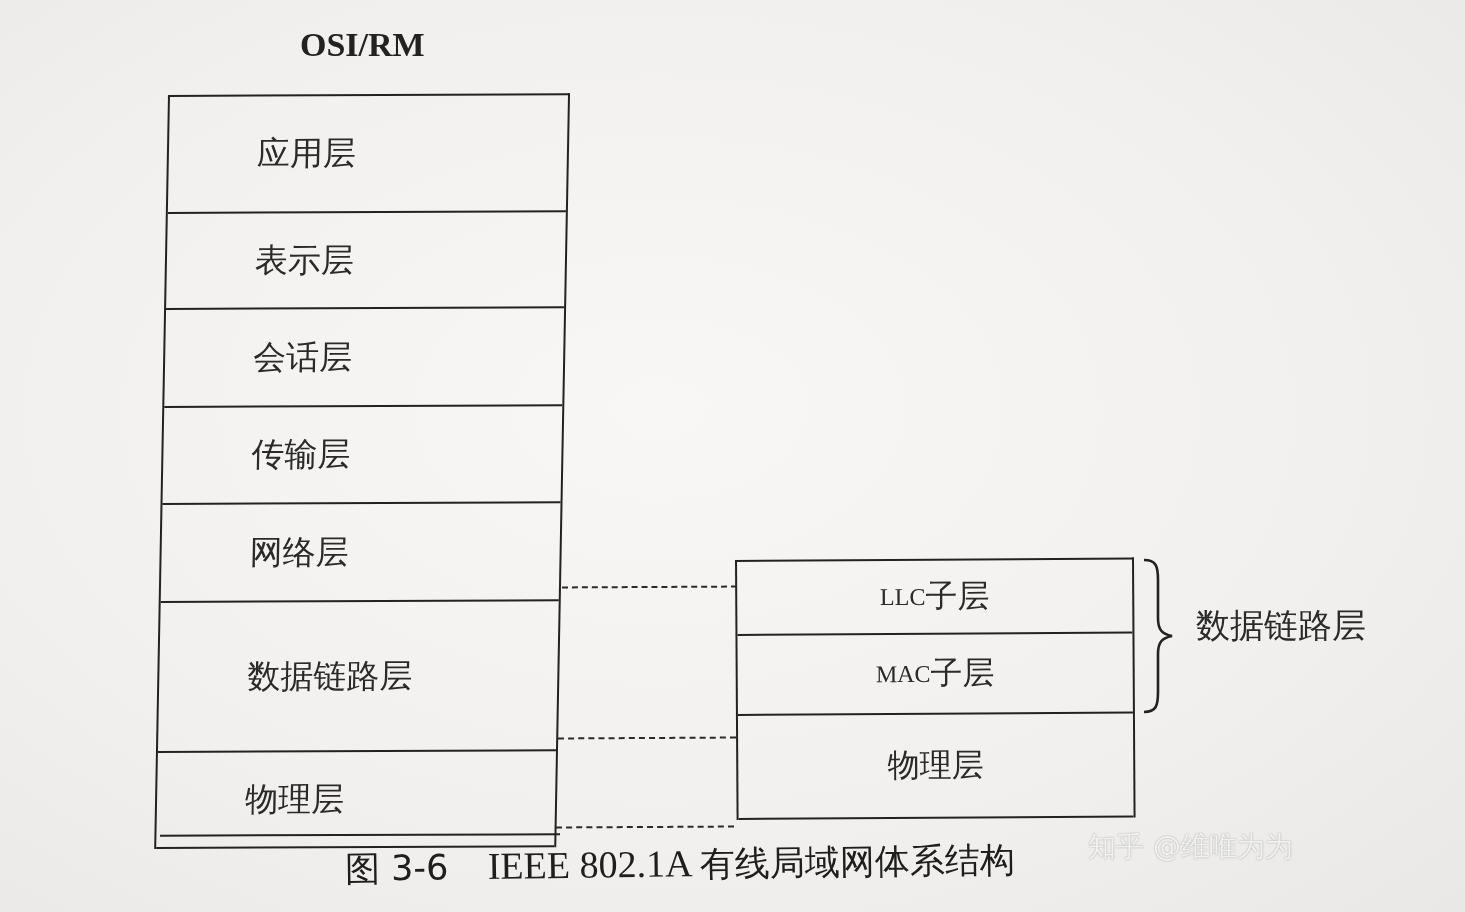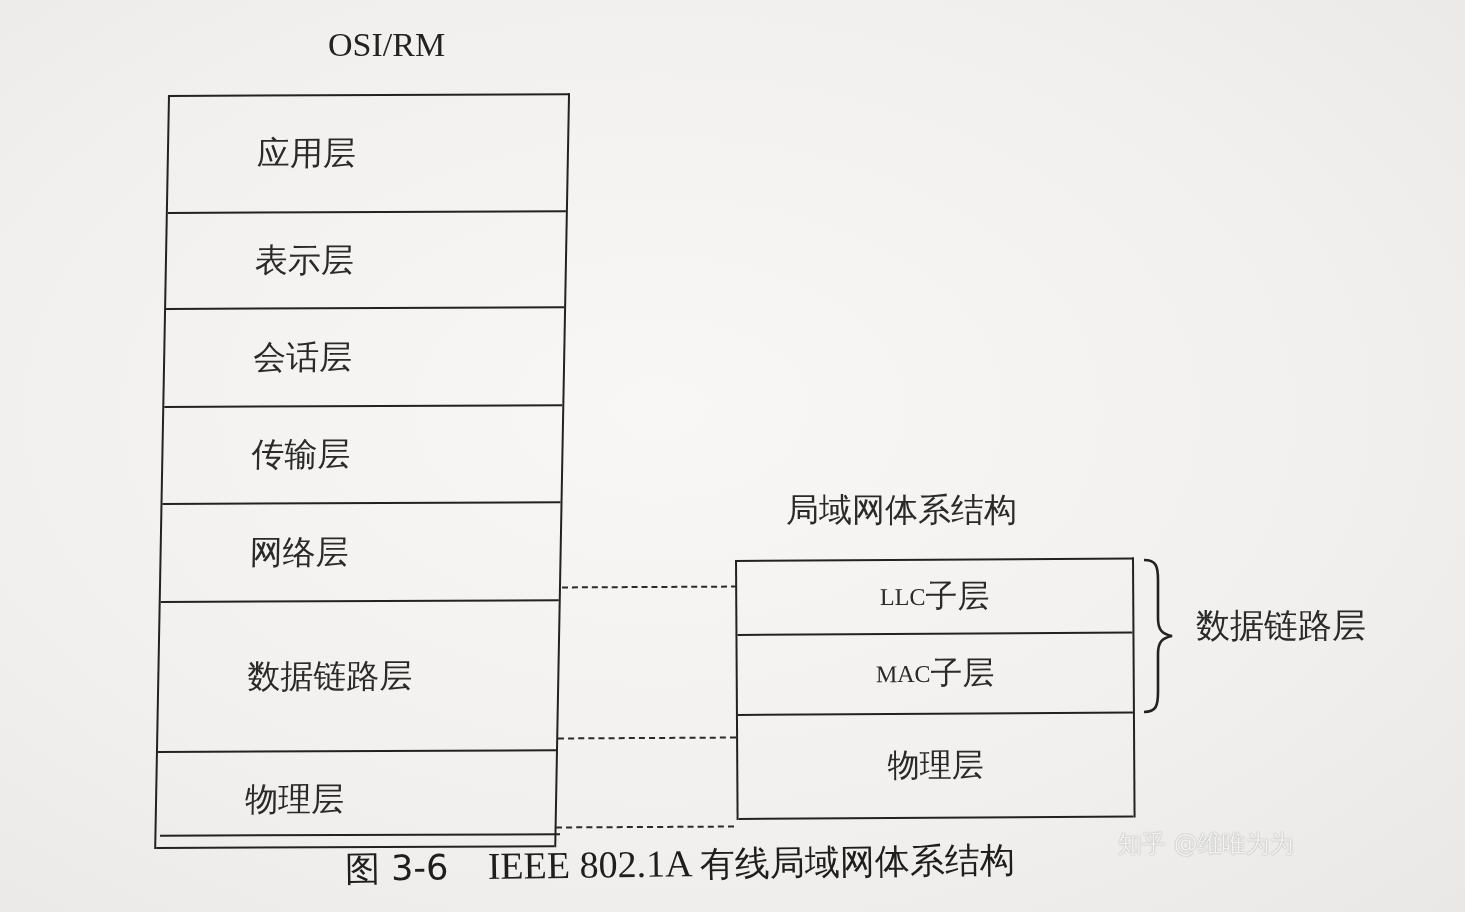--- a/index.html
+++ b/index.html
@@ -9,22 +9,22 @@
       font-family: "DejaVu Serif", "Liberation Serif", serif;
       color: #1e1e1e;
       position: relative;
     }
     .page {
       position: absolute; left: 0; top: 0; width: 1465px; height: 912px;
       background: radial-gradient(ellipse at 45% 45%, #f8f7f5 0%, #f1f0ee 60%, #e9e8e6 100%);
     }
     .title-osi {
       position: absolute; left: 300px; top: 26px;
-      font-family: "Liberation Serif", serif; font-weight: normal; font-size: 34px;
-      letter-spacing: 0px; color: #222; margin-left: 28px;
+      font-family: "Liberation Serif", serif; font-weight: bold; font-size: 34px;
+      letter-spacing: 0px; color: #222;
     }
     .osi-stack {
       position: absolute; left: 168px; top: 95px; width: 398px;
       border: 2.5px solid #222; border-bottom: none;
       transform: skewX(-1.3deg) rotate(-0.25deg);
       transform-origin: top left;
       background: transparent;
     }
     .layer {
       border-bottom: 2.5px solid #222;
@@ -78,22 +78,22 @@
     }
     .caption {
       position: absolute; left: 345px; top: 846px;
       font-family: "Liberation Serif", serif; font-size: 38px; color: #1e1e1e;
       transform: rotate(-0.8deg); transform-origin: left center;
       white-space: nowrap;
     }
     .caption .fig-no { margin-right: 30px; }
     .caption .cjk { font-family: "DejaVu Sans", sans-serif; font-size: 35px; }
     .watermark {
-      position: absolute; left: 1118px; top: 828px;
-      font-family: "DejaVu Sans", sans-serif; font-size: 24px;
+      position: absolute; left: 1088px; top: 828px;
+      font-family: "DejaVu Sans", sans-serif; font-size: 28px;
       color: rgba(255,255,255,0.85);
       text-shadow: 0 0 1px rgba(120,120,120,0.55), 0 0 2px rgba(120,120,120,0.35);
       white-space: nowrap;
     }
   </style>
 </head>
 <body>
 
 <div class="page">
 
@@ -103,21 +103,20 @@
     <div class="layer l1">应用层</div>
     <div class="layer l2">表示层</div>
     <div class="layer l3">会话层</div>
     <div class="layer l4">传输层</div>
     <div class="layer l5">网络层</div>
     <div class="layer l6">数据链路层</div>
     <div class="layer l7">物理层</div>
   </div>
   <div class="osi-bottom-ext"></div>
 
-  <div class="title-lan">局域网体系结构</div>
 
   <div class="lan-stack">
     <div class="sub llc">
       <span class="latin">LLC</span>
         <span>子层</span>
     </div>
     <div class="sub mac">
       <span class="latin">MAC</span>
         <span>子层</span>
     </div>

